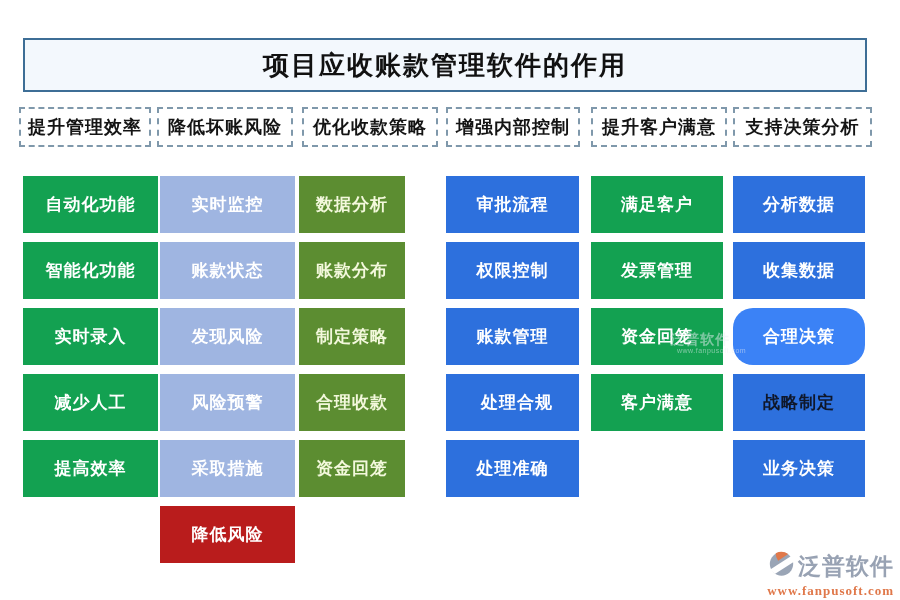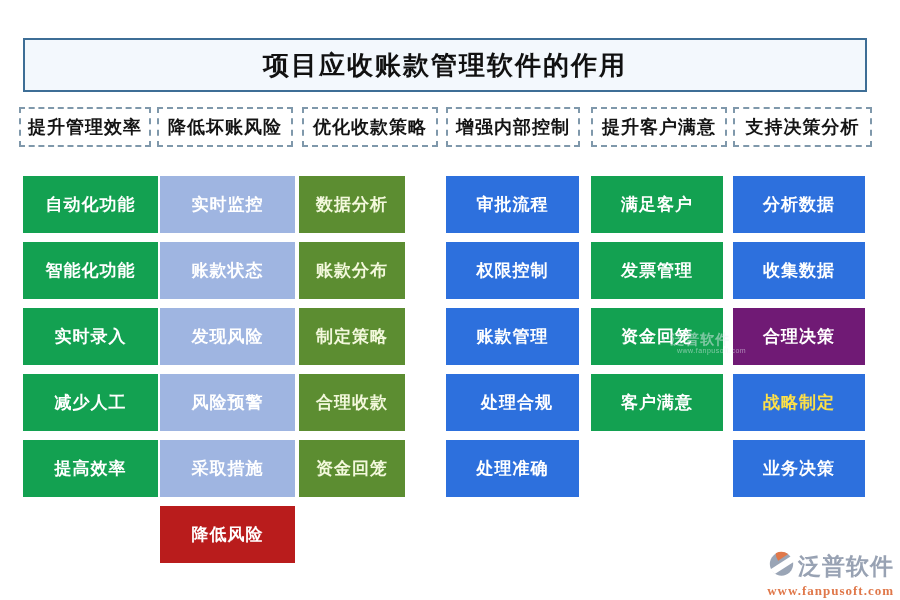--- a/index.html
+++ b/index.html
@@ -105,22 +105,22 @@
       </div>
       <div class="column c5">
         <div class="box" style="background: rgb(19, 161, 81); color: rgb(255, 255, 255);">满足客户</div>
         <div class="box" style="background: rgb(19, 161, 81); color: rgb(255, 255, 255);">发票管理</div>
         <div class="box" style="background: rgb(19, 161, 81); color: rgb(255, 255, 255);">资金回笼</div>
         <div class="box" style="background: rgb(19, 161, 81); color: rgb(255, 255, 255);">客户满意</div>
       </div>
       <div class="column c6">
         <div class="box" style="background: rgb(45, 112, 221); color: rgb(255, 255, 255);">分析数据</div>
         <div class="box" style="background: rgb(45, 112, 221); color: rgb(255, 255, 255);">收集数据</div>
-        <div class="box" style="background: #701a75; color: rgb(255, 255, 255);">合理决策</div>
-        <div class="box" style="background: rgb(45, 112, 221); color: #fde047;">战略制定</div>
+        <div class="box" style="background: #3b82f6; color: rgb(255, 255, 255); border-radius: 20px;">合理决策</div>
+        <div class="box" style="background: rgb(45, 112, 221); color: #0f172a;">战略制定</div>
         <div class="box" style="background: rgb(45, 112, 221); color: rgb(255, 255, 255);">业务决策</div>
       </div>
     </div>
 
   <div class="watermark">
     <div class="wm-row">
       <span class="wm-glyph">◖</span>
       <span class="wm-text">泛普软件</span>
     </div>
     <div class="wm-sub">www.fanpusoft.com</div>

